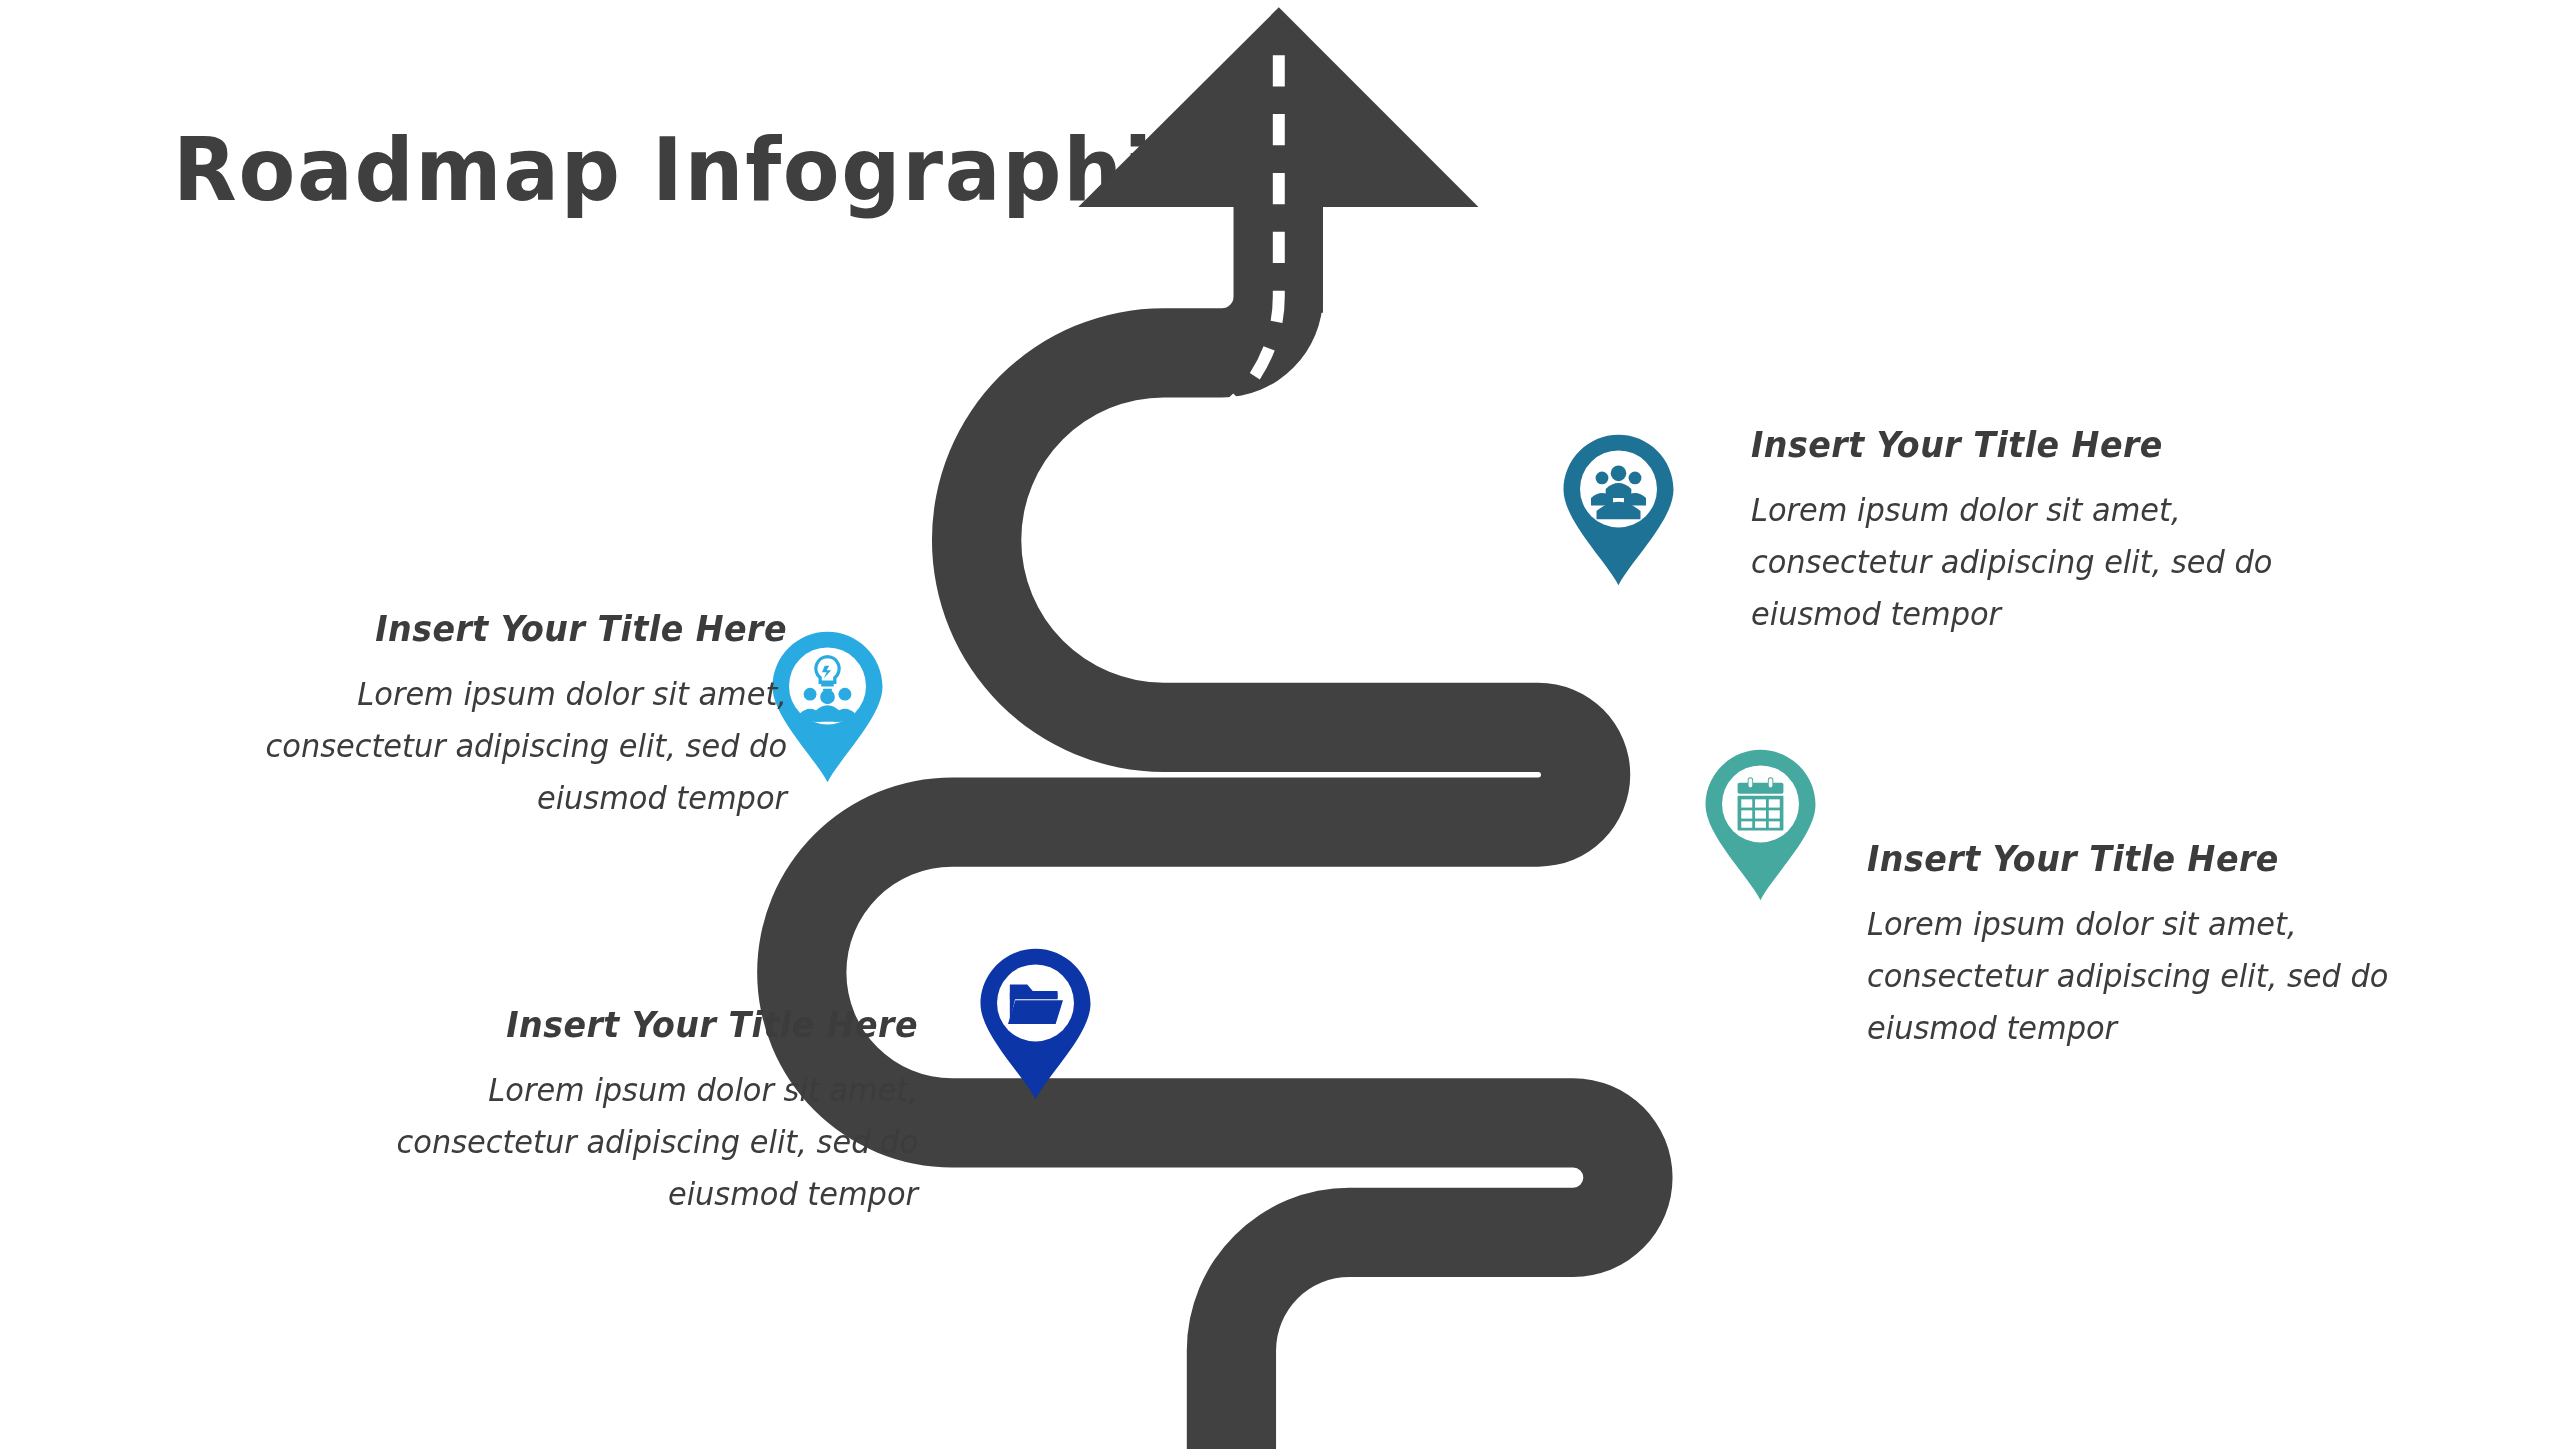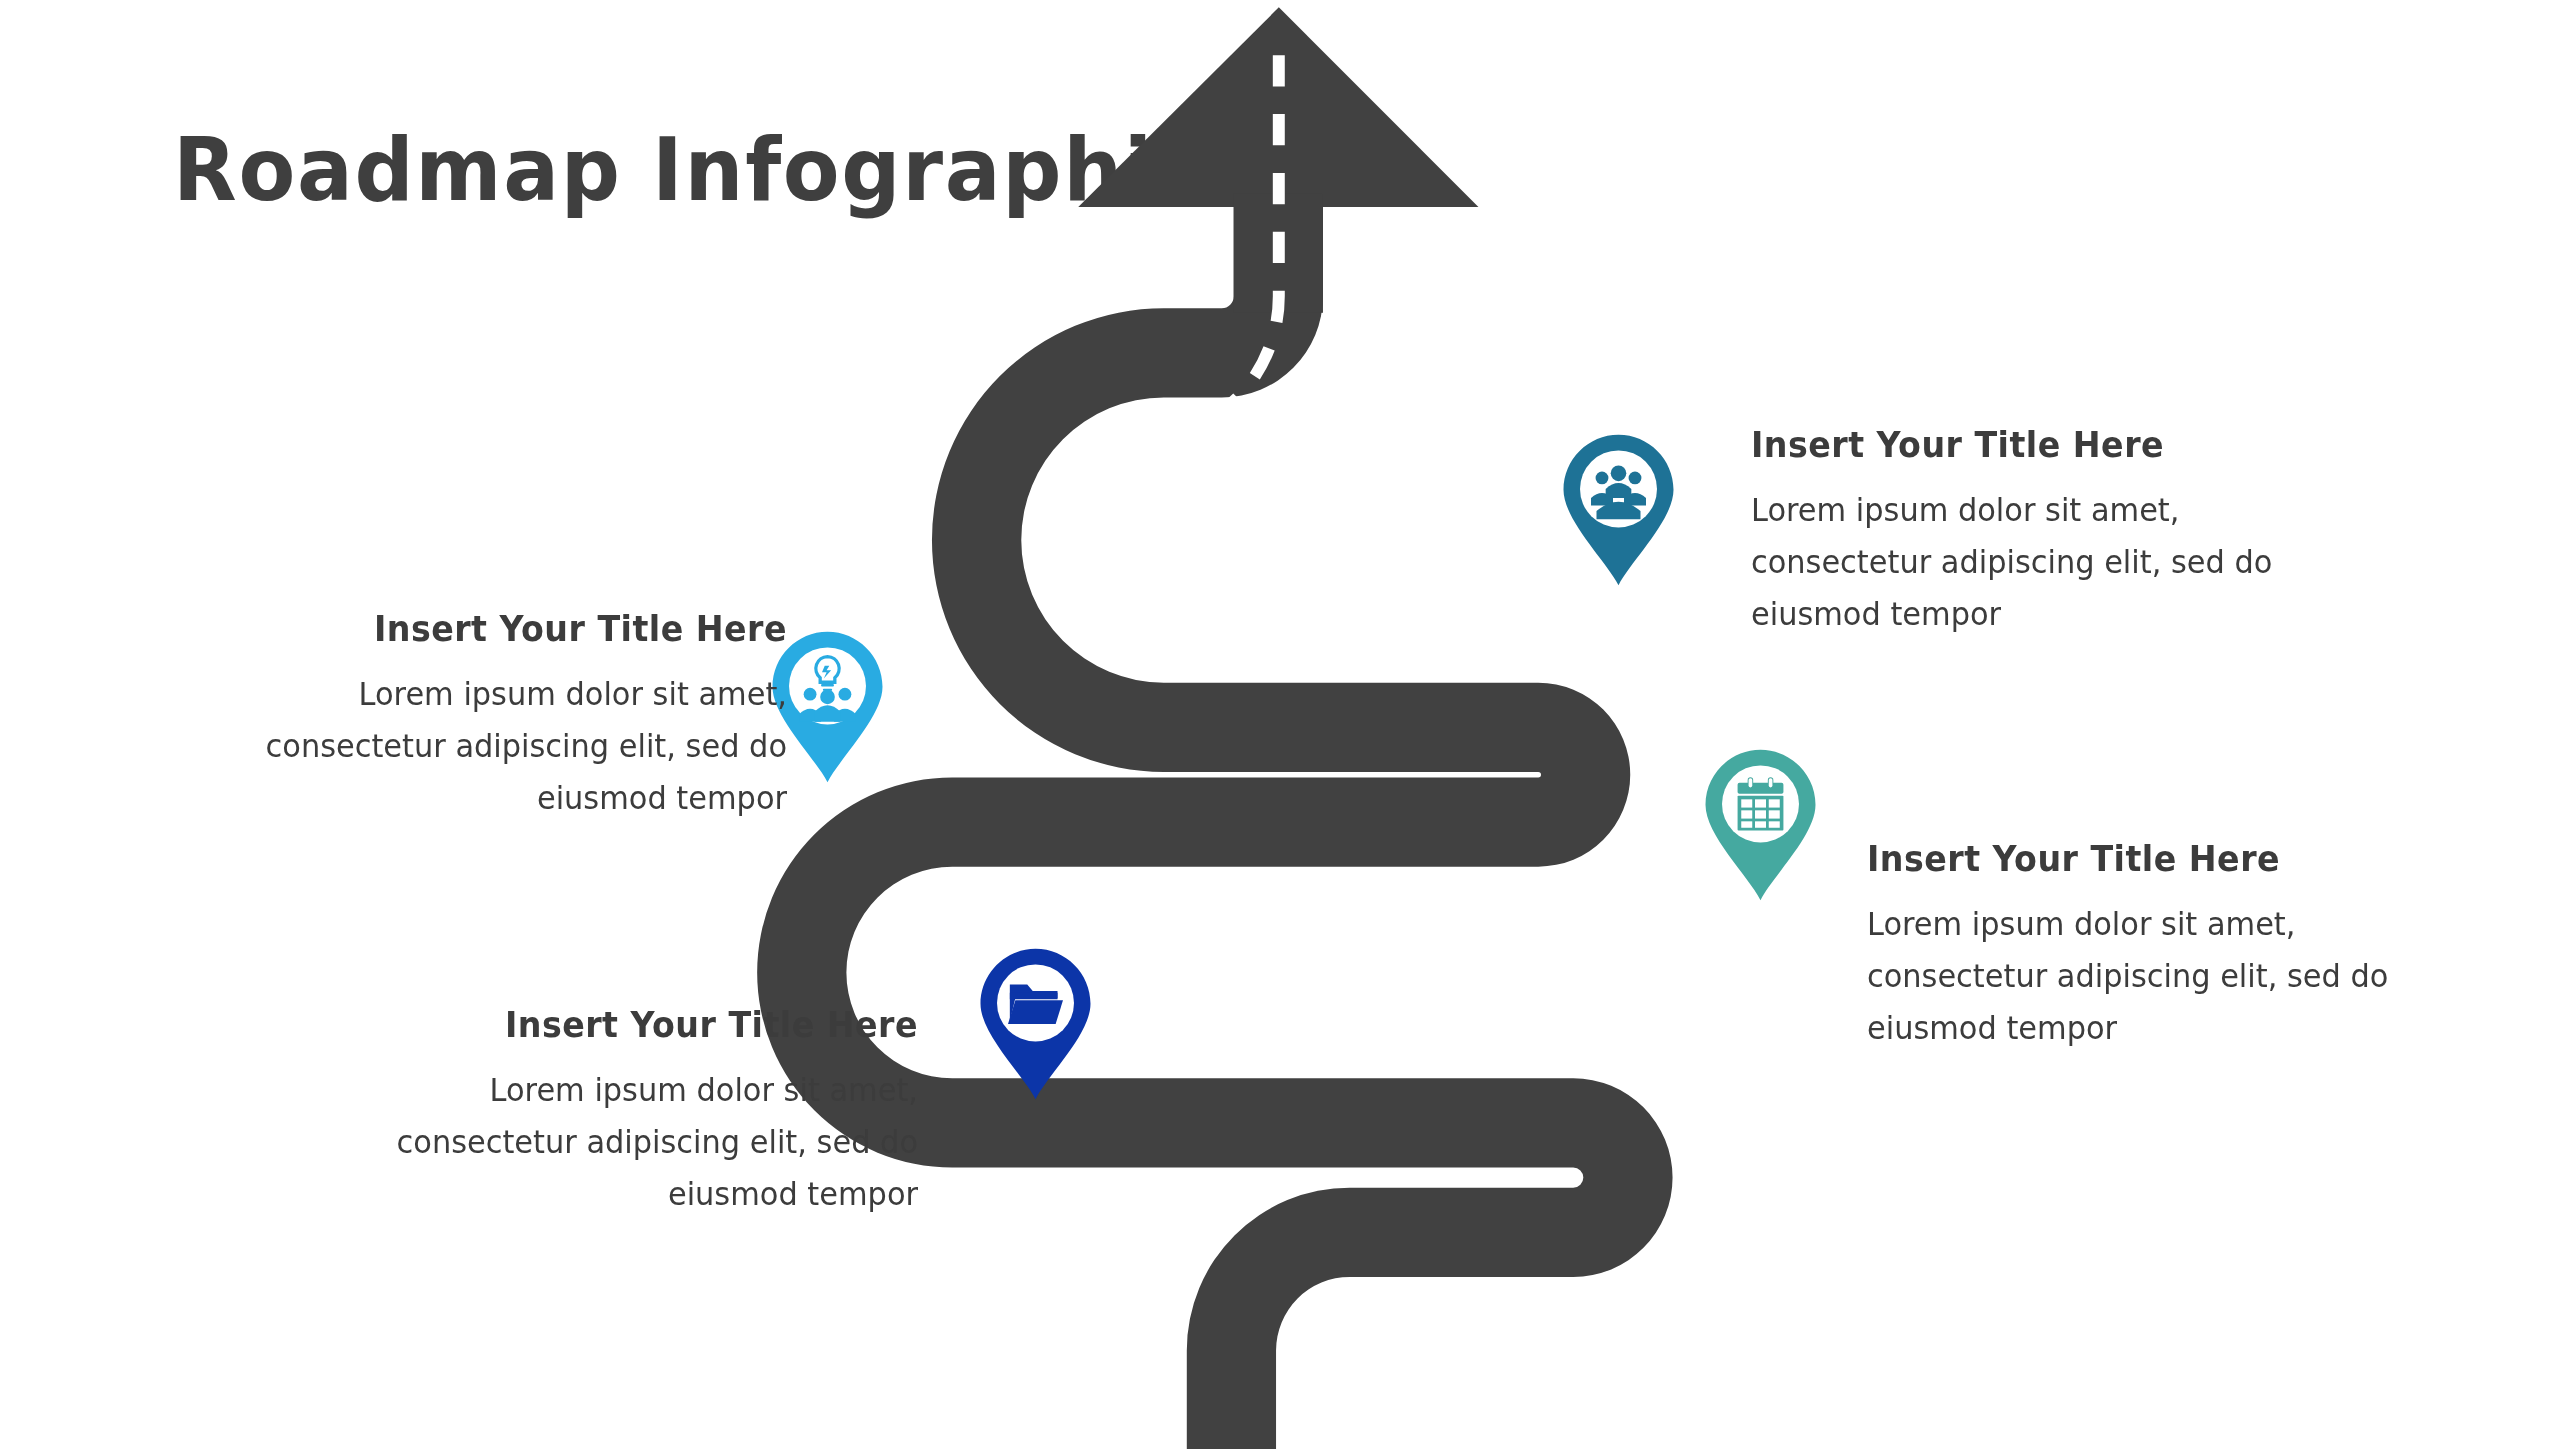--- a/index.html
+++ b/index.html
@@ -52,20 +52,21 @@
     position: absolute;
     width: 121px;
     height: 156px;
   }
   .pin svg { display: block; width: 121px; height: 156px; }
 
   
   .info {
     position: absolute;
     width: 589px;
+    font-style: italic;
   }
   .info .info-title {
     font-family: "DejaVu Sans", sans-serif;
     font-weight: bold;
     font-size: 35px;
     color: #3c3c3c;
     letter-spacing: 0.5px;
     margin: 0 0 20px 0;
     white-space: nowrap;
     transform: scaleX(0.95);

